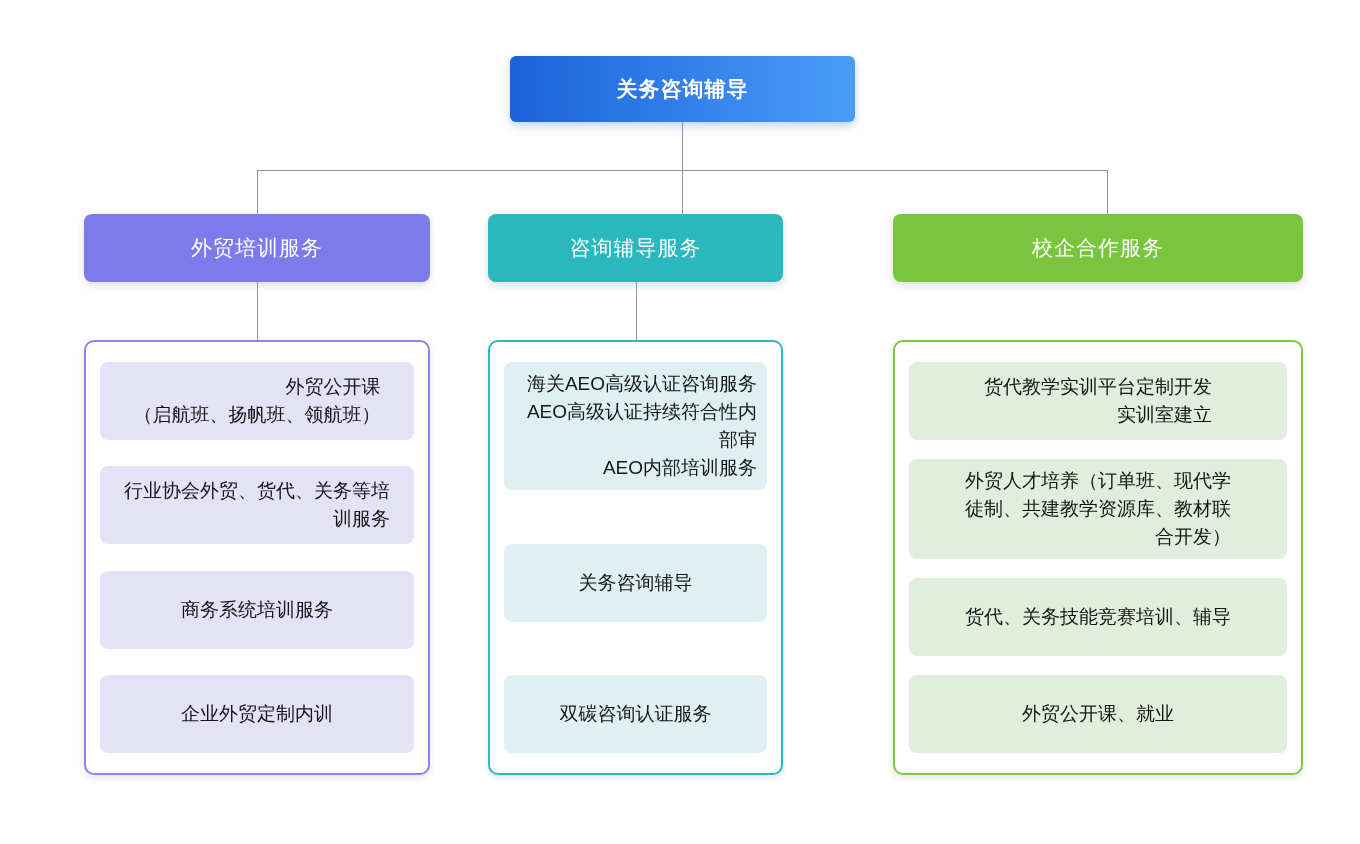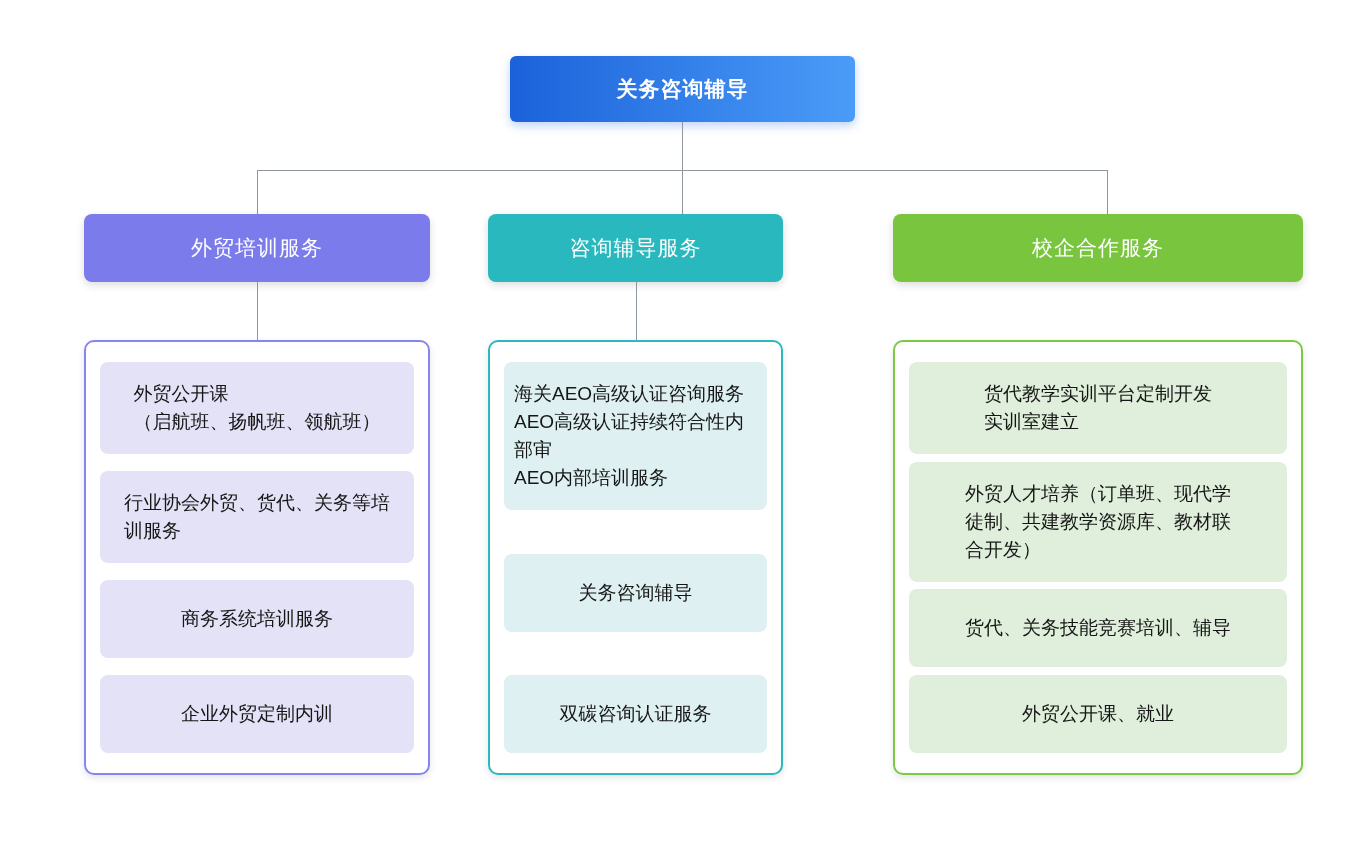--- a/index.html
+++ b/index.html
@@ -46,23 +46,23 @@
   .branch-group {
     position: absolute; top: 126px; left: 0; right: 0; height: 435px;
     background: #ffffff; border: 2px solid var(--border); border-radius: 10px;
     display: flex; flex-direction: column; justify-content: space-between;
     padding: 20px 14px;
     box-shadow: 0 3px 7px rgba(0,0,0,0.10);
   }
 
   .leaf {
     background: var(--item-bg); border-radius: 8px;
-    min-height: 78px; padding: 18px 10px;
+    min-height: 78px; padding: 8px 10px;
     display: flex; align-items: center; justify-content: center;
-    text-align: left; color: #161616;
+    text-align: right; color: #161616;
     font-size: 19px; line-height: 28px;
     white-space: pre-line;
   }
 </style>
 </head>
 <body style="--line-color: #8f969e;">
 
 <div class="canvas">
 
   <div class="root-node" id="root-node" style="background: linear-gradient(90deg, rgb(27, 98, 218), rgb(75, 156, 248));">关务咨询辅导</div>

